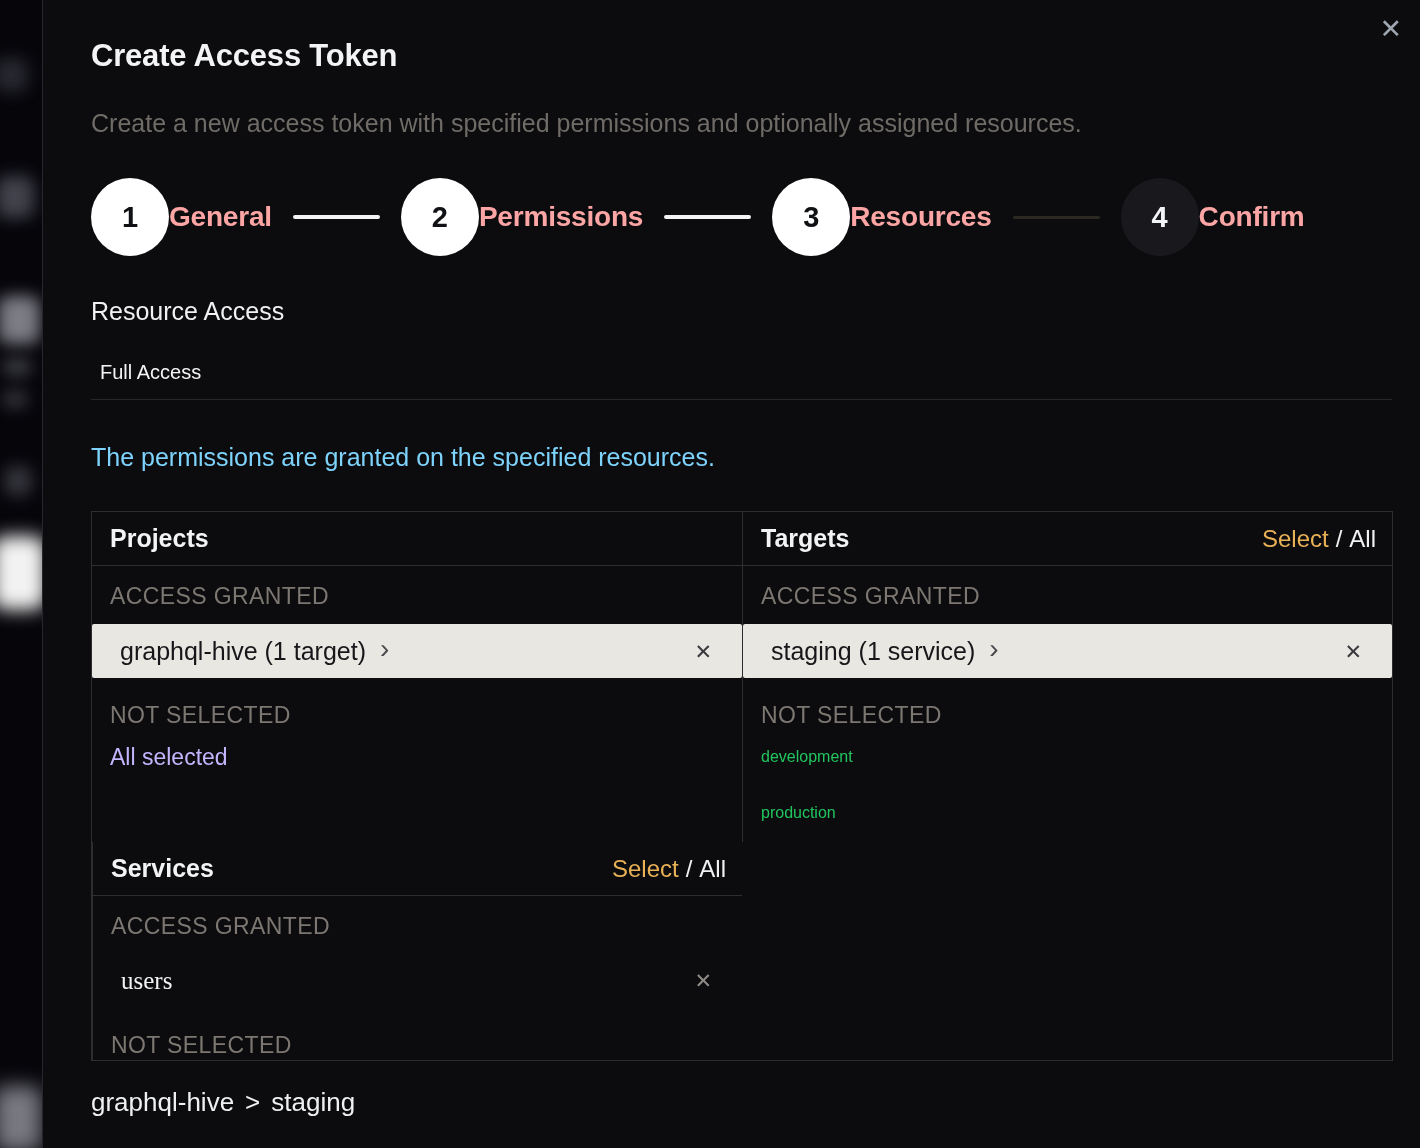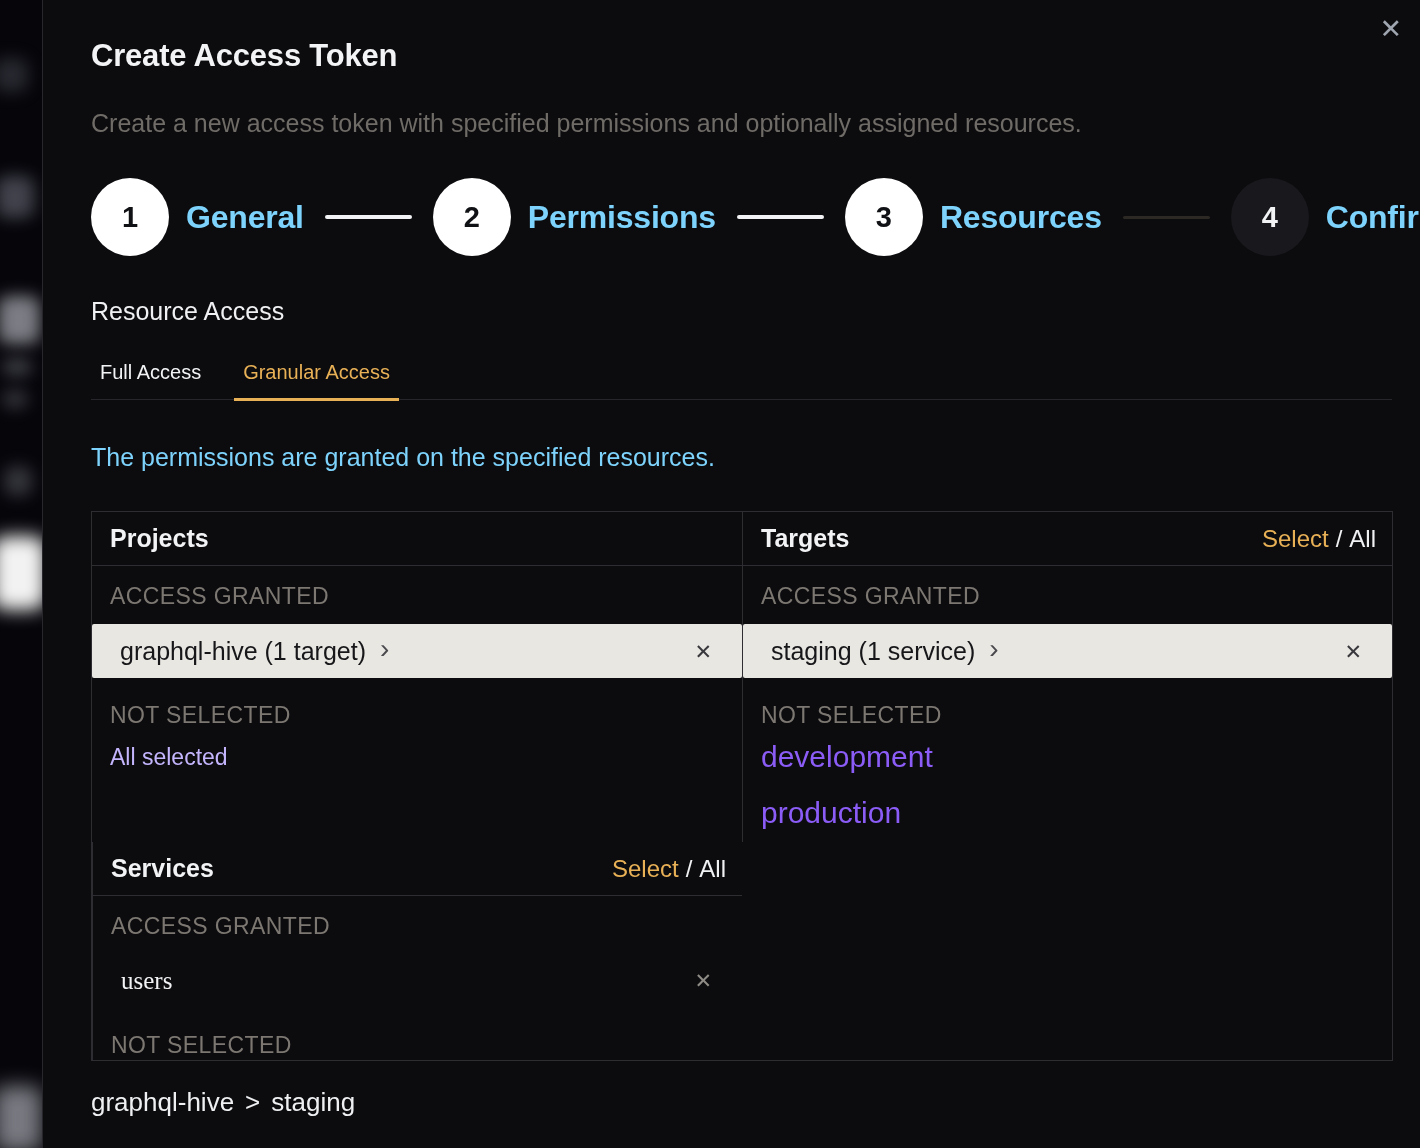--- a/index.html
+++ b/index.html
@@ -43,21 +43,21 @@
   
   .stepper { margin-top:39px; height:78px; display:flex; align-items:center; }
   .step { display:flex; align-items:center; cursor:pointer; }
   .circle {
     width:78px; height:78px; border-radius:50%;
     display:flex; align-items:center; justify-content:center;
     font-size:29px; font-weight:700; flex:none;
   }
   .circle.done { background:#ffffff; color:#101114; }
   .circle.upcoming { background:#19191d; color:#f2f3f5; }
-  .step-label { margin-left:17px; font-size:32px; font-weight:700; color:#7dd3fc; letter-spacing:-0.2px; white-space:nowrap; }
+  .step-label { font-size:28px; font-weight:700; color:#fca5a5; letter-spacing:-0.2px; white-space:nowrap; }
   .connector { width:87px; height:4px; border-radius:2px; margin:0 21px; flex:none; }
   .connector.done { background:#f2f3f5; }
   .connector.upcoming { background:#2c2823; height:3px; }
 
   
   .section-heading { margin-top:40px; font-size:25px; line-height:31px; font-weight:500; color:#f0f1f3; }
   .tabs { margin-top:34px; display:flex; gap:24px; border-bottom:1px solid #27272b; }
   .tab {
     font-size:20px; font-weight:400; padding:0 9px 14px; margin-bottom:-2px;
     border-bottom:3px solid transparent; cursor:pointer; color:#f2f3f5; white-space:nowrap;
@@ -97,21 +97,21 @@
   .chev { margin-left:14px; font-size:28px; line-height:1; color:#4a4a4e; transform:translateY(-2px); }
   .spacer { flex:1; }
   .remove { background:none; border:none; cursor:pointer; font-family:inherit; font-size:21px; line-height:1; padding:2px; }
   .remove.dark { color:#39393d; }
   .remove.light { color:#8f8b85; }
 
   .section-label.nsl { margin-top:24px; }
   .note { margin:15px 18px 0; font-size:23px; color:#c4b5fd; }
   .list-item {
     height:56px; flex:none; display:flex; align-items:center;
-    padding:0 18px; font-size:30px; color:#8b5cf6; cursor:pointer;
+    padding:0 18px; font-size:16px; color:#22c55e; cursor:pointer;
   }
   .list-item:first-of-type { margin-top:6px; }
   .service-input {
     margin:13px 0 0 18px; width:302px; height:40px;
     background:#18181a; border:none; border-bottom:1px solid #57534c;
     color:#e6e2db; font-size:24px; font-family:inherit; padding:0 4px;
     outline:none;
   }
   .service-input::placeholder { color:#b9b4ac; }
 
@@ -158,21 +158,20 @@
     <div class="step">
       <div class="circle upcoming">4</div>
       <div class="step-label">Confirm</div>
     </div>
   </div>
 
   <h2 class="section-heading">Resource Access</h2>
 
   <div class="tabs">
     <div class="tab">Full Access</div>
-    <div class="tab active">Granular Access</div>
   </div>
 
   <p class="table-desc">The permissions are granted on the specified resources.</p>
 
   <div class="res-table">
 
     <div class="col">
       <div class="col-header">
         <span class="col-title">Projects</span>
       </div>

